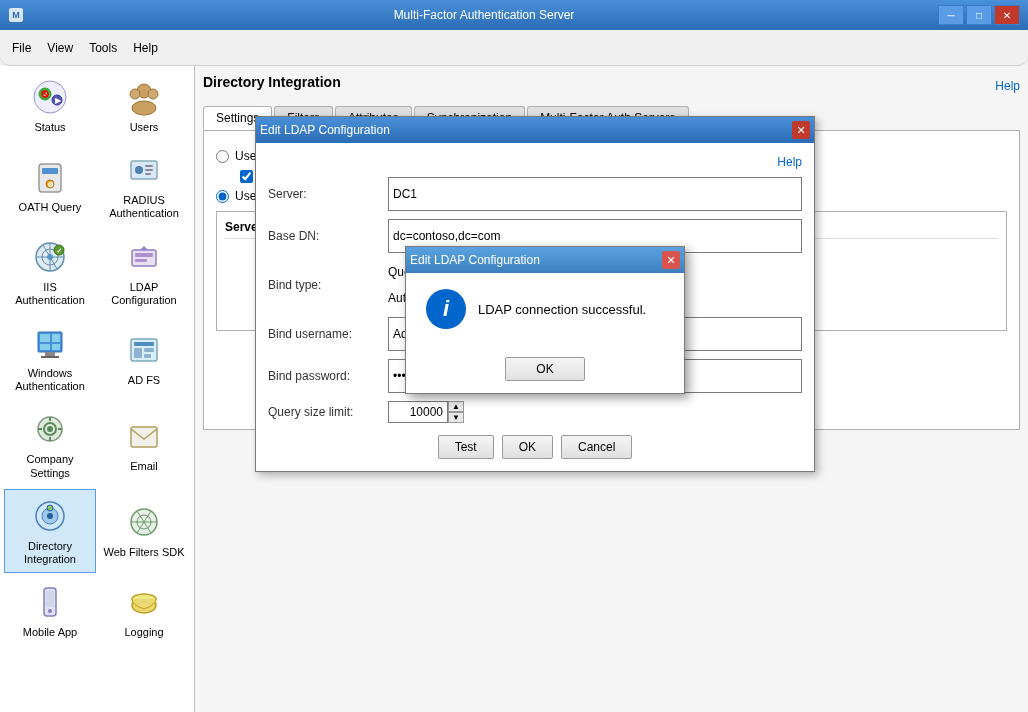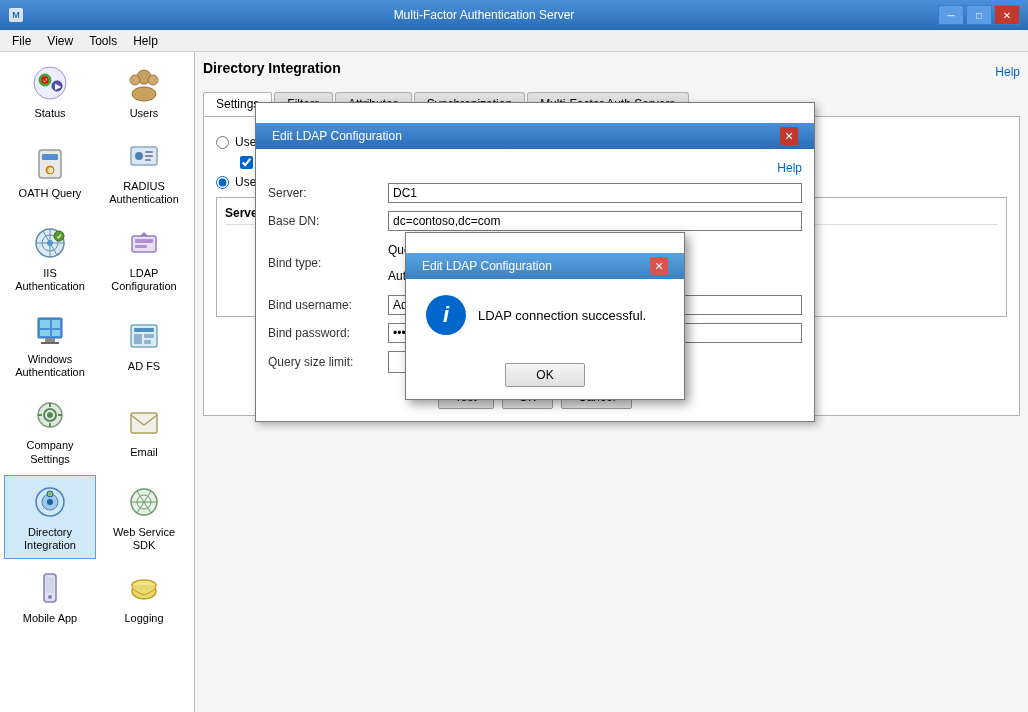--- a/index.html
+++ b/index.html
@@ -7,21 +7,21 @@
 
     
     .title-bar { background: linear-gradient(to bottom, #4a90d9, #2a6cb5); height: 30px; display: flex; align-items: center; justify-content: space-between; padding: 0 8px; color: white; }
     .title-bar-title { flex: 1; text-align: center; font-size: 12px; }
     .title-bar-icon { width: 16px; height: 16px; margin-right: 6px; }
     .title-bar-controls { display: flex; gap: 2px; }
     .title-btn { width: 26px; height: 20px; background: #5a9de6; border: 1px solid #3a7cc8; color: white; cursor: pointer; font-size: 10px; display: flex; align-items: center; justify-content: center; }
     .title-btn.close { background: #c0392b; }
 
     
-    .menu-bar { background: #f0f0f0; height: 22px; display: flex; align-items: center; padding: 0 4px; border-bottom: 1px solid #d0d0d0; }
+    .menu-bar { background: #f0f0f0; height: 36px; display: flex; align-items: center; padding: 0 4px; border-bottom: 1px solid #d0d0d0; border-radius: 10px; }
     .menu-item { padding: 2px 8px; cursor: pointer; font-size: 12px; }
 
     
     .main-layout { display: flex; height: calc(712px - 52px); }
 
     
     .sidebar { width: 195px; background: white; border-right: 1px solid #c0c0c0; overflow-y: auto; padding: 4px; display: grid; grid-template-columns: 1fr 1fr; gap: 2px; align-content: start; }
     .sidebar-item { display: flex; flex-direction: column; align-items: center; padding: 6px 4px; cursor: pointer; border: 1px solid transparent; min-height: 70px; justify-content: center; text-align: center; }
     .sidebar-item.active { background: #d0e8f8; border-color: #5a9de6; }
     .sidebar-icon { width: 40px; height: 40px; display: flex; align-items: center; justify-content: center; margin-bottom: 4px; }
@@ -41,28 +41,28 @@
     
     .option-row { display: flex; align-items: center; margin: 6px 0; }
     .option-row input[type="radio"], .option-row input[type="checkbox"] { margin-right: 6px; }
     .indent { margin-left: 24px; }
 
     
     .ldap-config-panel { margin-top: 8px; border: 1px solid #b0b0b0; background: white; padding: 8px; }
 
     
     .dialog { position: absolute; background: white; border: 1px solid #7a7a7a; box-shadow: 3px 3px 8px rgba(0,0,0,0.3); z-index: 20; }
-    .dialog-title-bar { background: linear-gradient(to bottom, #4a90d9, #2a6cb5); color: white; padding: 4px 16px; display: flex; align-items: center; justify-content: space-between; font-size: 12px; margin-top: 20px; }
+    .dialog-title-bar { background: linear-gradient(to bottom, #4a90d9, #2a6cb5); color: white; padding: 4px 4px; display: flex; align-items: center; justify-content: space-between; font-size: 12px; }
     .dialog-close-btn { width: 18px; height: 18px; background: #c0392b; border: none; color: white; cursor: pointer; font-size: 11px; display: flex; align-items: center; justify-content: center; border-radius: 2px; }
     .dialog-body { padding: 12px; }
 
     
     .form-row { display: flex; align-items: center; margin-bottom: 8px; }
     .form-label { width: 120px; font-size: 12px; color: #333; }
-    .form-input { flex: 1; height: 20px; border: 1px solid #7a7a7a; padding: 2px 4px; font-size: 12px; background: white; }
+    .form-input { flex: 1; height: 34px; border: 1px solid #7a7a7a; padding: 2px 4px; font-size: 12px; background: white; }
     .form-select { height: 22px; border: 1px solid #7a7a7a; font-size: 12px; background: white; padding: 0 4px; width: 140px; }
 
     
     .spinner-input { display: flex; align-items: center; }
     .spinner-input input { width: 60px; height: 22px; border: 1px solid #7a7a7a; padding: 2px 4px; font-size: 12px; text-align: right; }
     .spinner-btns { display: flex; flex-direction: column; }
     .spinner-btn { width: 16px; height: 11px; background: #e8e8e8; border: 1px solid #999; cursor: pointer; font-size: 8px; display: flex; align-items: center; justify-content: center; line-height: 1; }
 
     
     .btn { height: 24px; padding: 0 16px; background: linear-gradient(to bottom, #f5f5f5, #e0e0e0); border: 1px solid #999; cursor: pointer; font-size: 12px; border-radius: 2px; }
@@ -265,21 +265,21 @@
     <div class="sidebar-item">
       <div class="sidebar-icon">
         <svg width="38" height="38" viewBox="0 0 38 38">
           <circle cx="19" cy="19" r="13" fill="#e8f0e8" stroke="#6a9a6a" stroke-width="1.5"></circle>
           <circle cx="19" cy="19" r="7" fill="none" stroke="#6a9a6a" stroke-width="1"></circle>
           <line x1="6" y1="19" x2="32" y2="19" stroke="#6a9a6a" stroke-width="1"></line>
           <path d="M12 8 Q19 19 26 30" stroke="#6a9a6a" stroke-width="1" fill="none"></path>
           <path d="M26 8 Q19 19 12 30" stroke="#6a9a6a" stroke-width="1" fill="none"></path>
         </svg>
       </div>
-      <span class="sidebar-label">Web Service SDK</span>
+      <span class="sidebar-label">Web Filters SDK</span>
     </div>
 
     <div class="sidebar-item">
       <div class="sidebar-icon">
         <svg width="38" height="38" viewBox="0 0 38 38">
           <rect x="13" y="5" width="12" height="28" rx="3" fill="#e0e0f0" stroke="#8080c0" stroke-width="1.5"></rect>
           <rect x="15" y="8" width="8" height="16" fill="#d0d8e8"></rect>
           <circle cx="19" cy="28" r="2" fill="#8080c0"></circle>
         </svg>
       </div>

